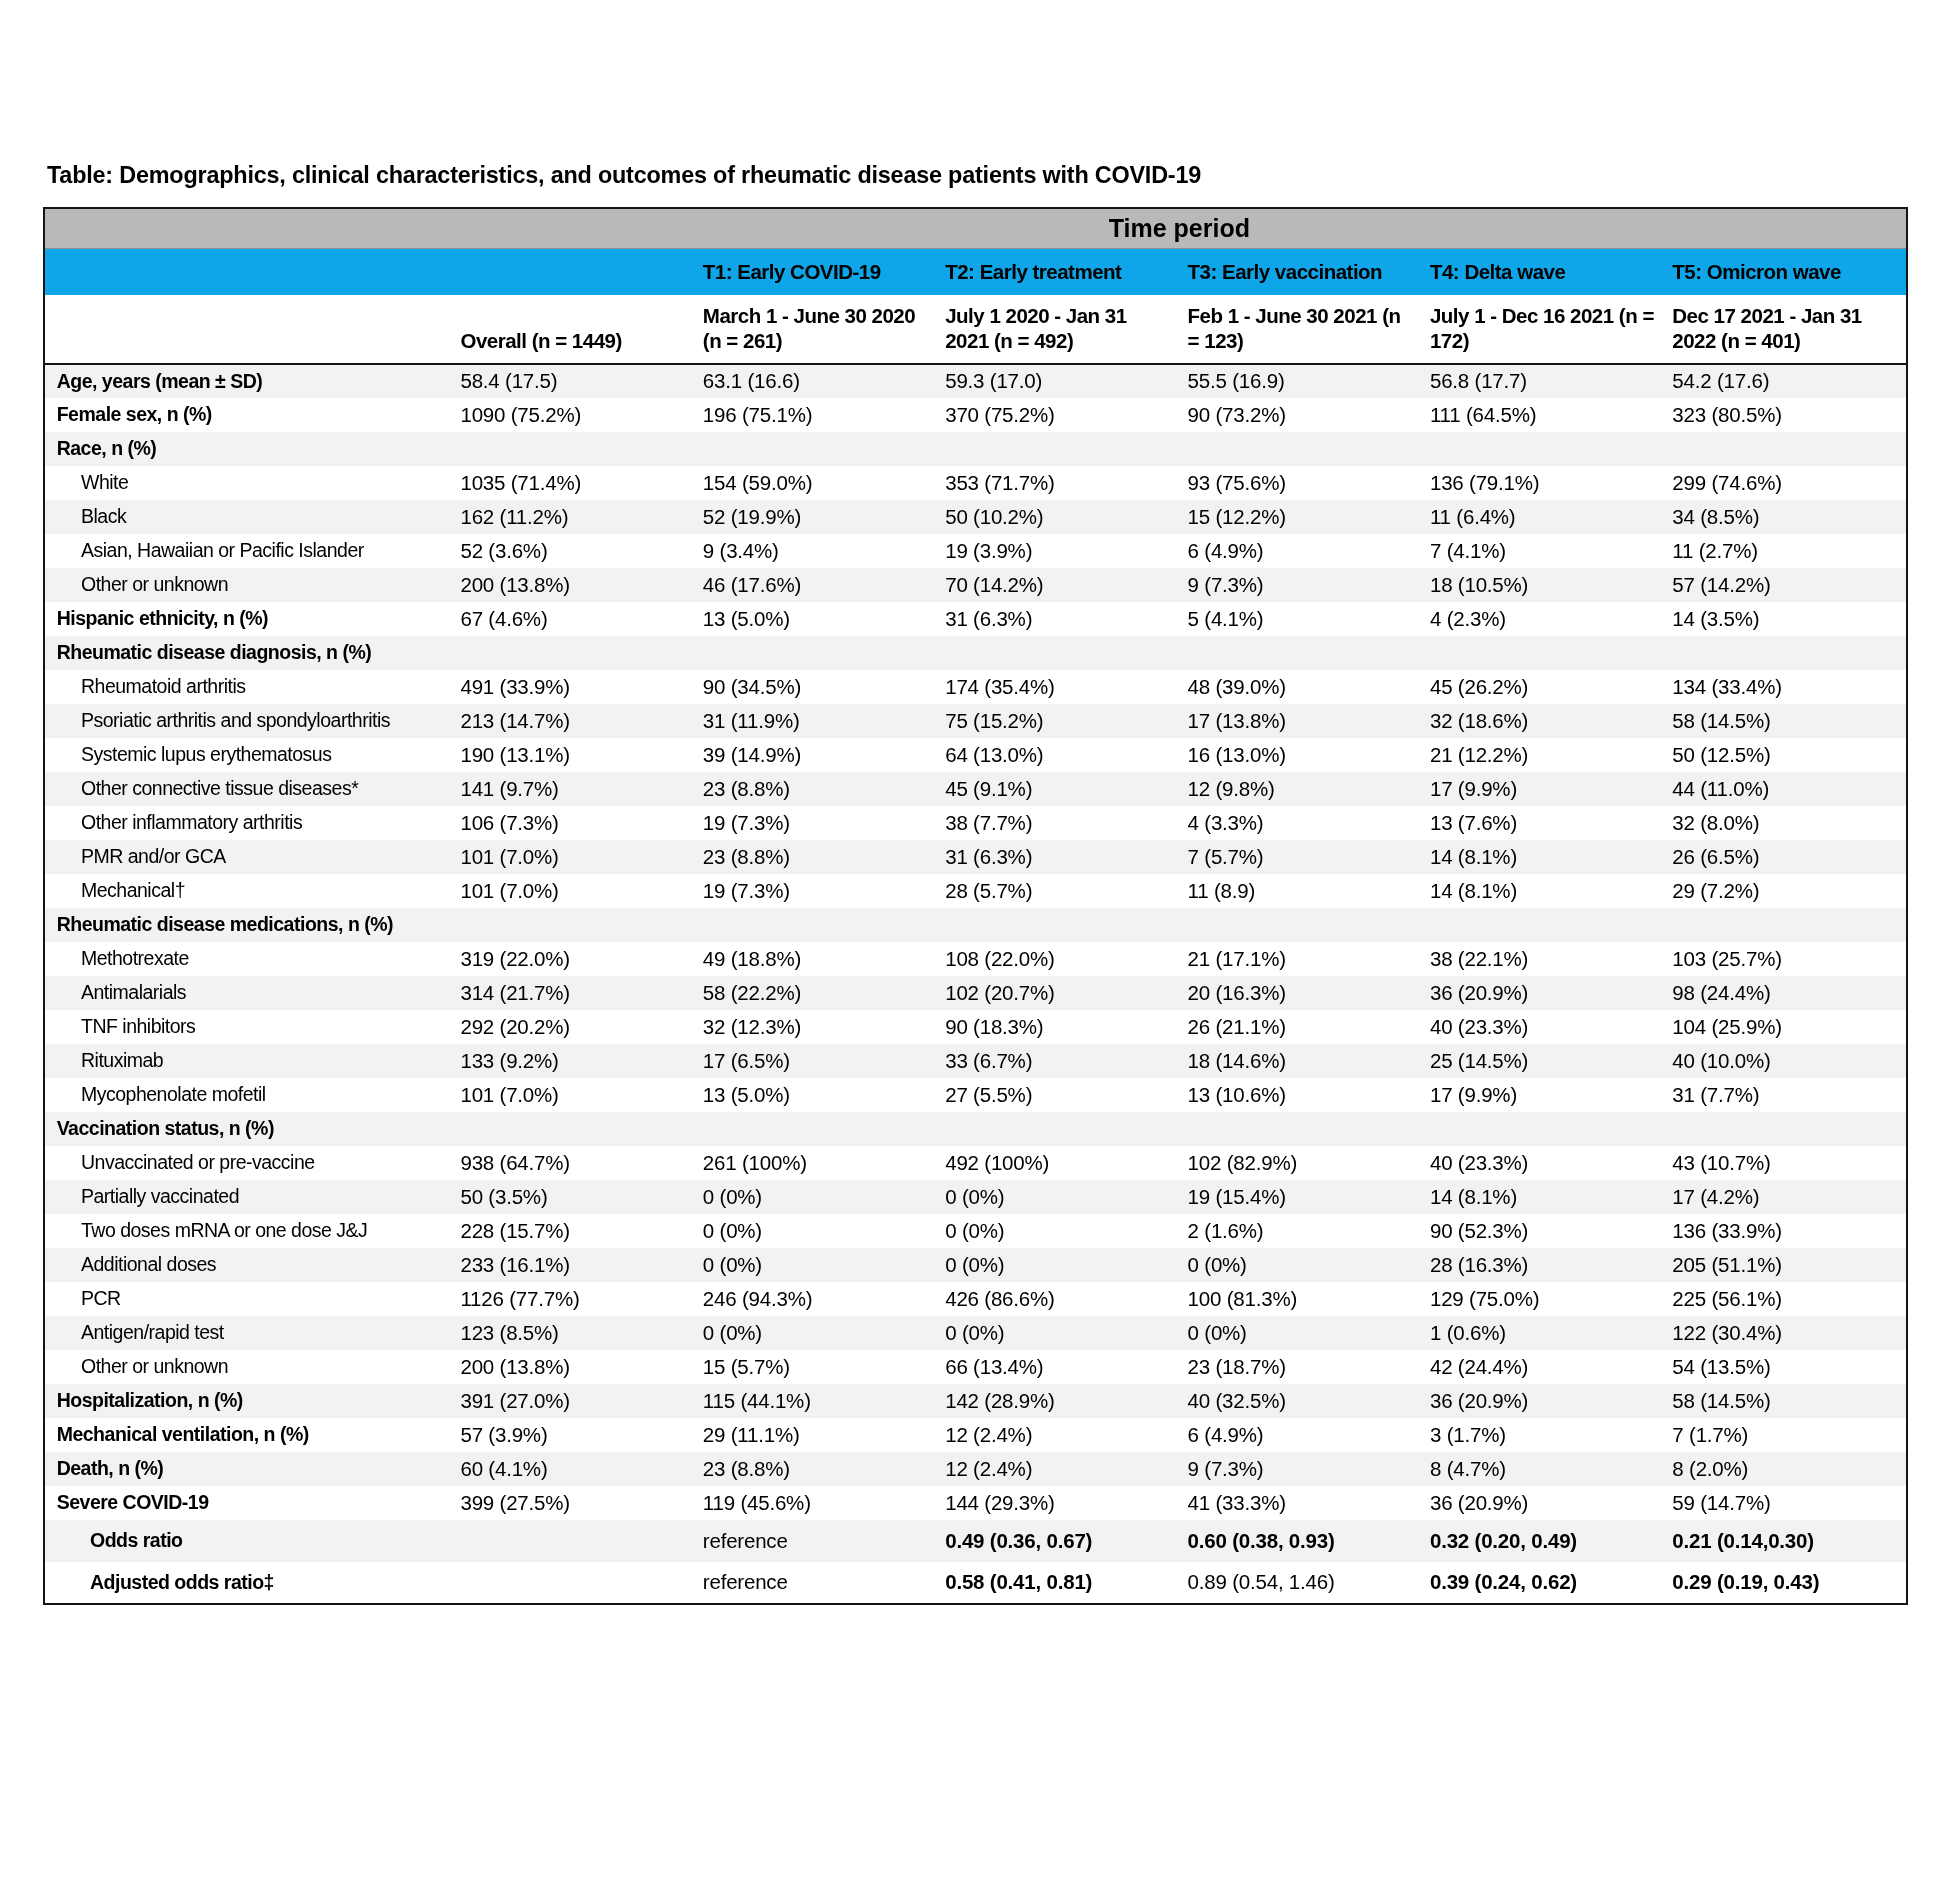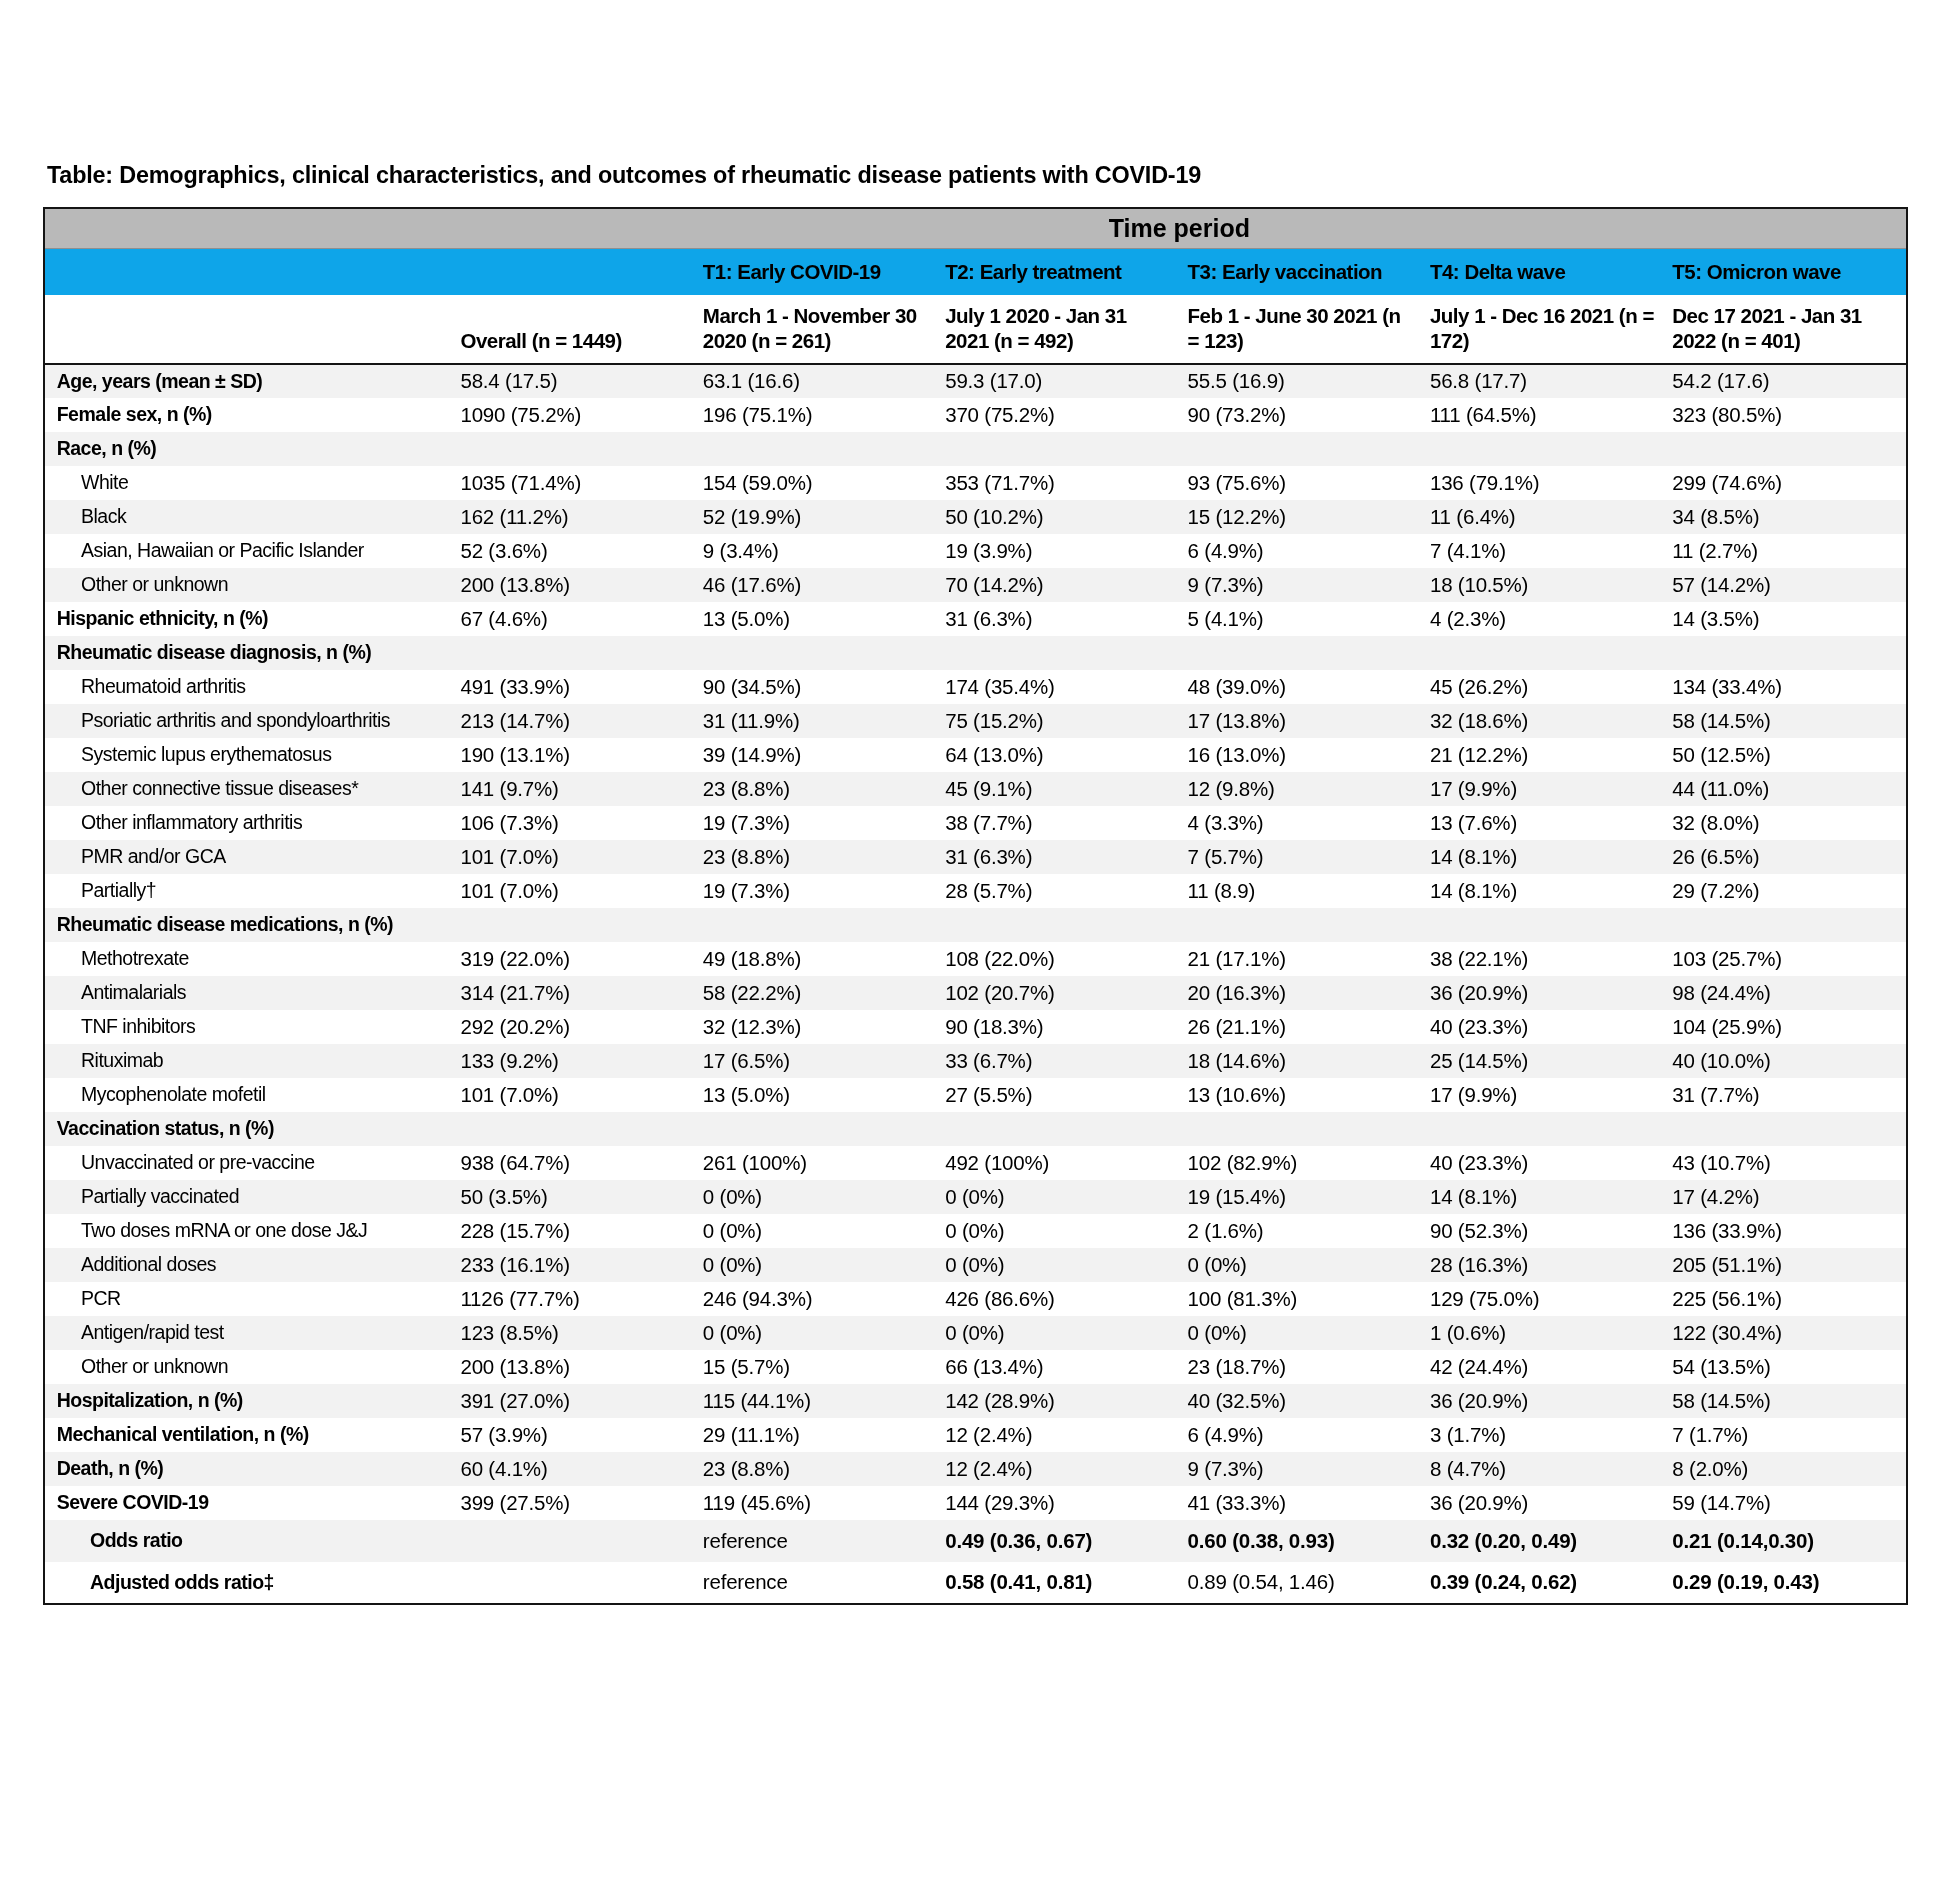--- a/index.html
+++ b/index.html
@@ -78,21 +78,21 @@
       <td></td>
       <td>T1: Early COVID-19</td>
       <td>T2: Early treatment</td>
       <td>T3: Early vaccination</td>
       <td>T4: Delta wave</td>
       <td>T5: Omicron wave</td>
     </tr>
     <tr class="dates">
       <td></td>
       <td>Overall (n = 1449)</td>
-      <td>March 1 - November 30 2020 (n = 261)</td>
+      <td>March 1 - June 30 2020 (n = 261)</td>
       <td>July 1 2020 - Jan 31 2021 (n = 492)</td>
       <td>Feb 1 - June 30 2021 (n = 123)</td>
       <td>July 1 - Dec 16 2021 (n = 172)</td>
       <td>Dec 17 2021 - Jan 31 2022 (n = 401)</td>
     </tr>
   </thead>
   <tbody>
       <tr class="top">
         <td class="label">Age, years (mean ± SD)</td>
         <td class="v">58.4 (17.5)</td>
@@ -222,21 +222,21 @@
       <tr class="sub">
         <td class="label">PMR and/or GCA</td>
         <td class="v">101 (7.0%)</td>
         <td class="v">23 (8.8%)</td>
         <td class="v">31 (6.3%)</td>
         <td class="v">7 (5.7%)</td>
         <td class="v">14 (8.1%)</td>
         <td class="v">26 (6.5%)</td>
       </tr>
       <tr class="sub">
-        <td class="label">Partially†</td>
+        <td class="label">Mechanical†</td>
         <td class="v">101 (7.0%)</td>
         <td class="v">19 (7.3%)</td>
         <td class="v">28 (5.7%)</td>
         <td class="v">11 (8.9)</td>
         <td class="v">14 (8.1%)</td>
         <td class="v">29 (7.2%)</td>
       </tr>
       <tr class="section">
         <td class="label">Rheumatic disease medications, n (%)</td>
         <td class="v"></td>

